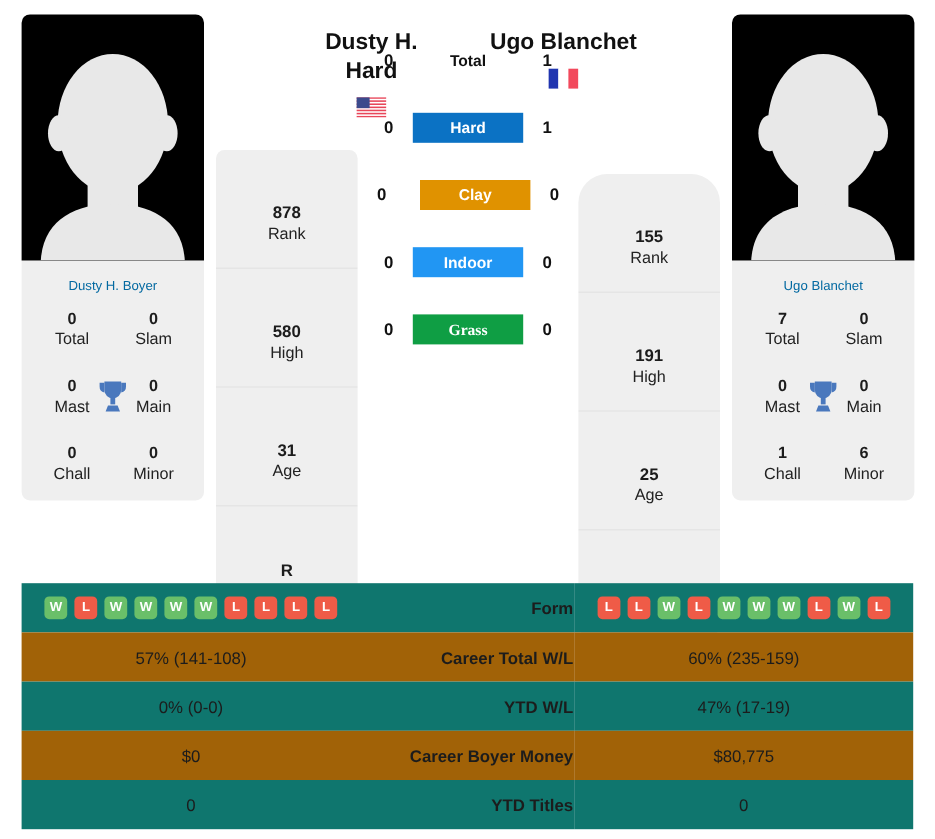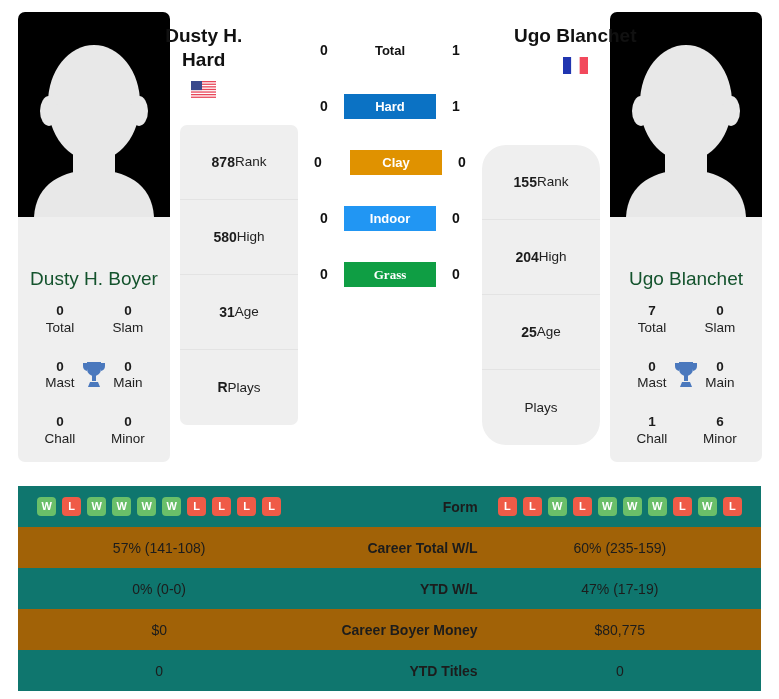--- a/index.html
+++ b/index.html
@@ -38,25 +38,24 @@
     bottom: 0;
   }
 
   .player-card {
     background: #efefef;
     border-radius: 0 0 7px 7px;
     padding: 10px 8px 14px 8px;
     text-align: center;
   }
   .player-card .pname {
-    font-size: 19px;
-    color: #14532d;
+    font-size: 11px;
+    color: #0369a1;
     padding: 6px 0 12px 0;
     line-height: 1.2;
-    margin-top: 35px;
   }
   .titles-grid {
     display: grid;
     grid-template-columns: 1fr 1fr;
     position: relative;
     row-gap: 22px;
   }
   .tcell { text-align: center; }
   .tcell .tnum { font-size: 13.5px; font-weight: bold; line-height: 1.25; }
   .tcell .tlab { font-size: 13.5px; color: #222; line-height: 1.25; }
@@ -71,24 +70,25 @@
     width: 118px; flex: 0 0 118px;
     background: #efefef;
     border-radius: 7px;
     overflow: hidden;
   }
   .rank-card.left-card { margin-left: 10px; margin-top: 113px; }
   .rank-card.right-card { margin-right: 10px; margin-top: 133px; border-radius: 24px; }
   .rank-cell {
     height: 75px;
     display: flex;
-    flex-direction: row;
+    flex-direction: column;
     align-items: center;
     justify-content: center;
     border-bottom: 1px solid #e3e3e3;
+    margin-top: 24px;
   }
   .rank-cell:last-child { border-bottom: none; }
   .rank-cell .rv { font-size: 14px; font-weight: bold; line-height: 1.3; }
   .rank-cell .rl { font-size: 13.5px; color: #222; line-height: 1.3; }
 
   
   .center-col {
     flex: 1 1 auto;
     display: flex;
     flex-direction: column;
@@ -131,21 +131,20 @@
   .pill.plain { color: #111; font-weight: bold; background: transparent; }
 
   
   .names-row {
     position: absolute;
     top: 24px; left: 0; right: 0;
     display: flex;
     justify-content: space-between;
     padding: 0 18px;
     pointer-events: none;
-    flex-direction: column;
   }
 
   
   .cmp-table {
     position: absolute;
     left: 18px; right: 18px;
     top: 486px;
     border-collapse: collapse;
     width: calc(100% - 36px);
   }
@@ -282,21 +281,21 @@
         </div>
       </div>
     </div>
 
     <div class="rank-card right-card">
       <div class="rank-cell">
         <div class="rv">155</div>
         <div class="rl">Rank</div>
       </div>
       <div class="rank-cell">
-        <div class="rv">204</div>
+        <div class="rv">191</div>
         <div class="rl">High</div>
       </div>
       <div class="rank-cell">
         <div class="rv">25</div>
         <div class="rl">Age</div>
       </div>
       <div class="rank-cell">
         <div class="rv"></div>
         <div class="rl">Plays</div>
       </div>

